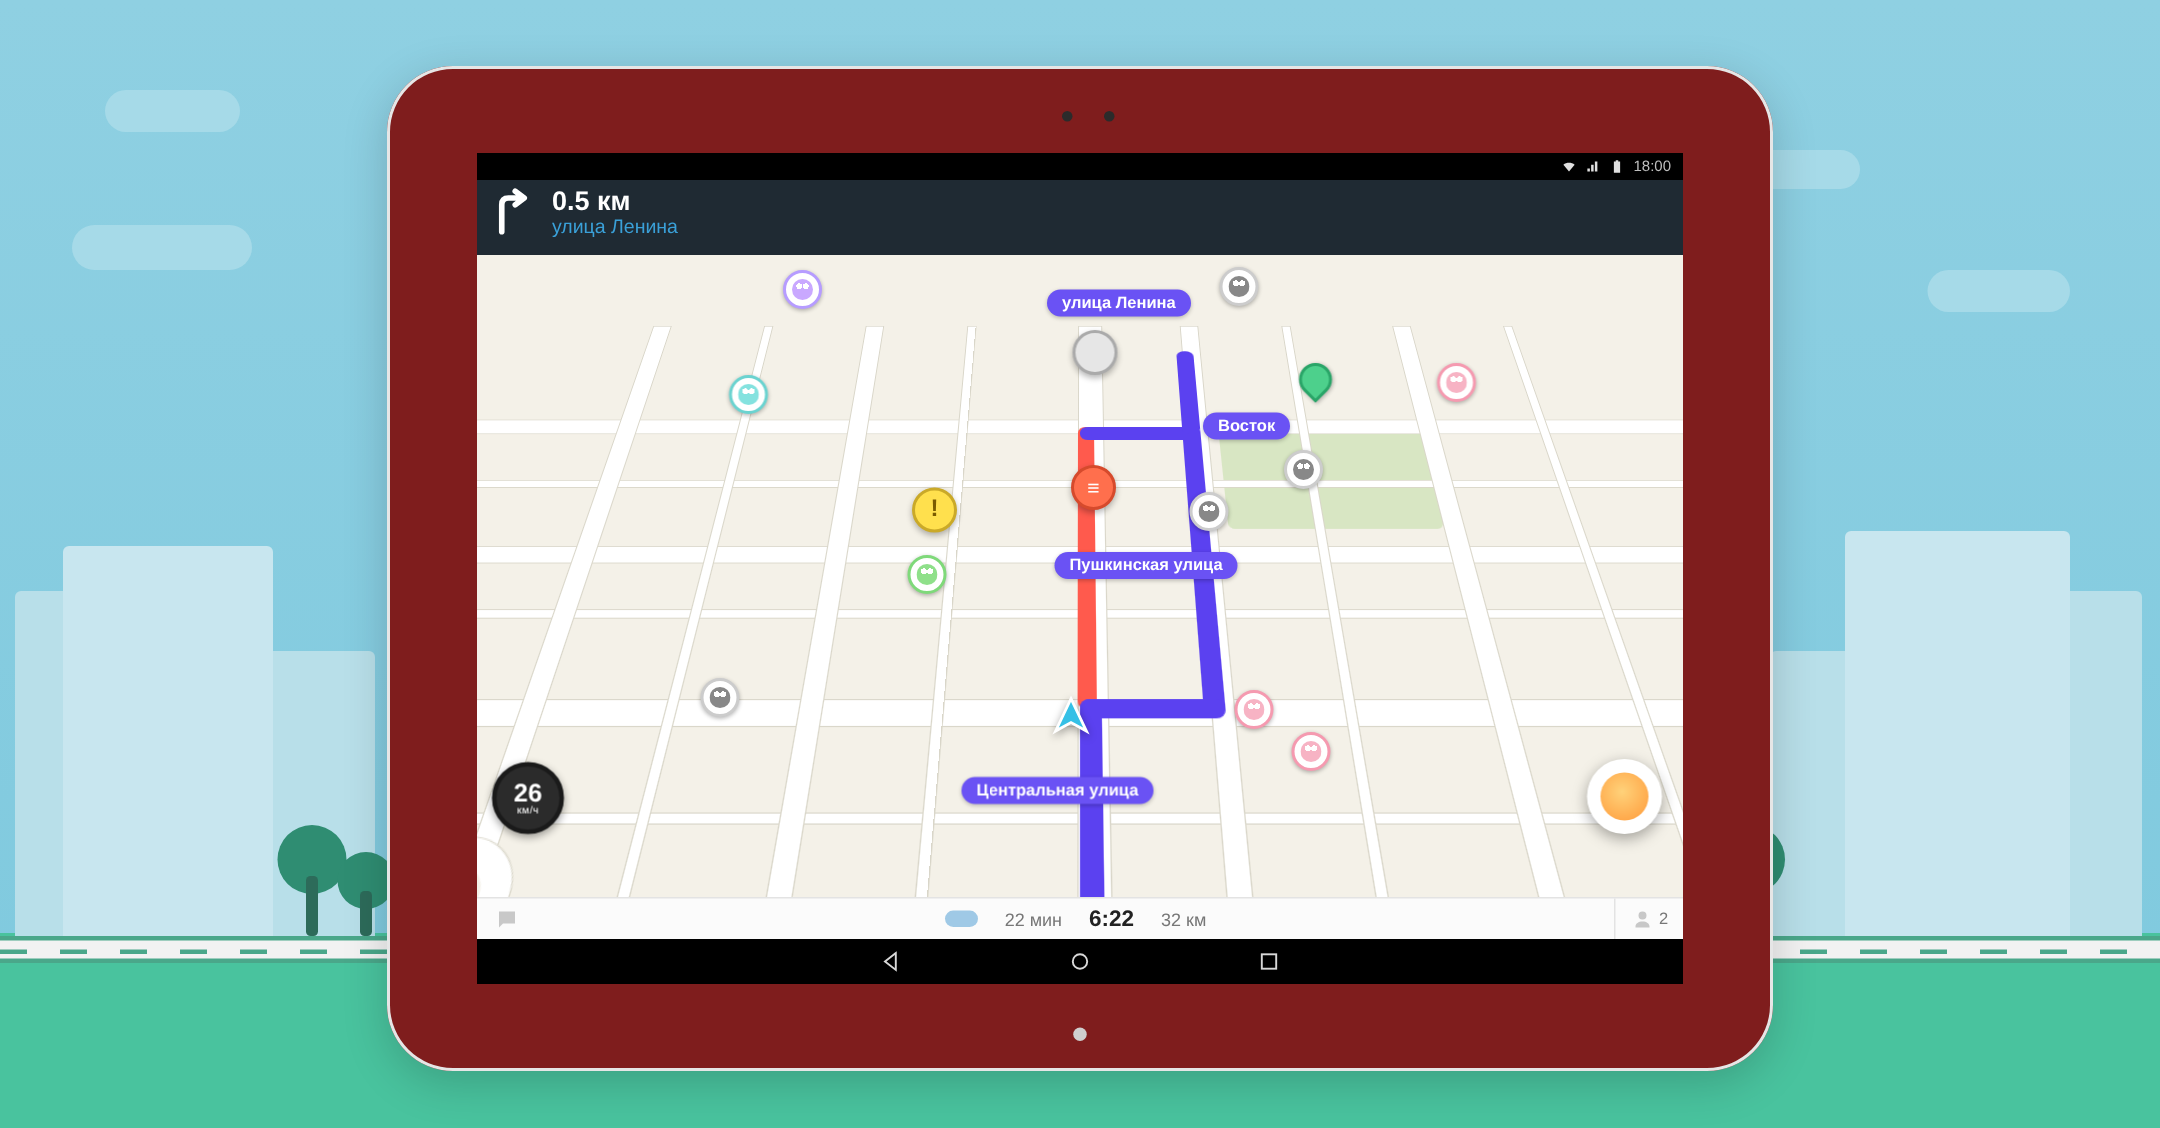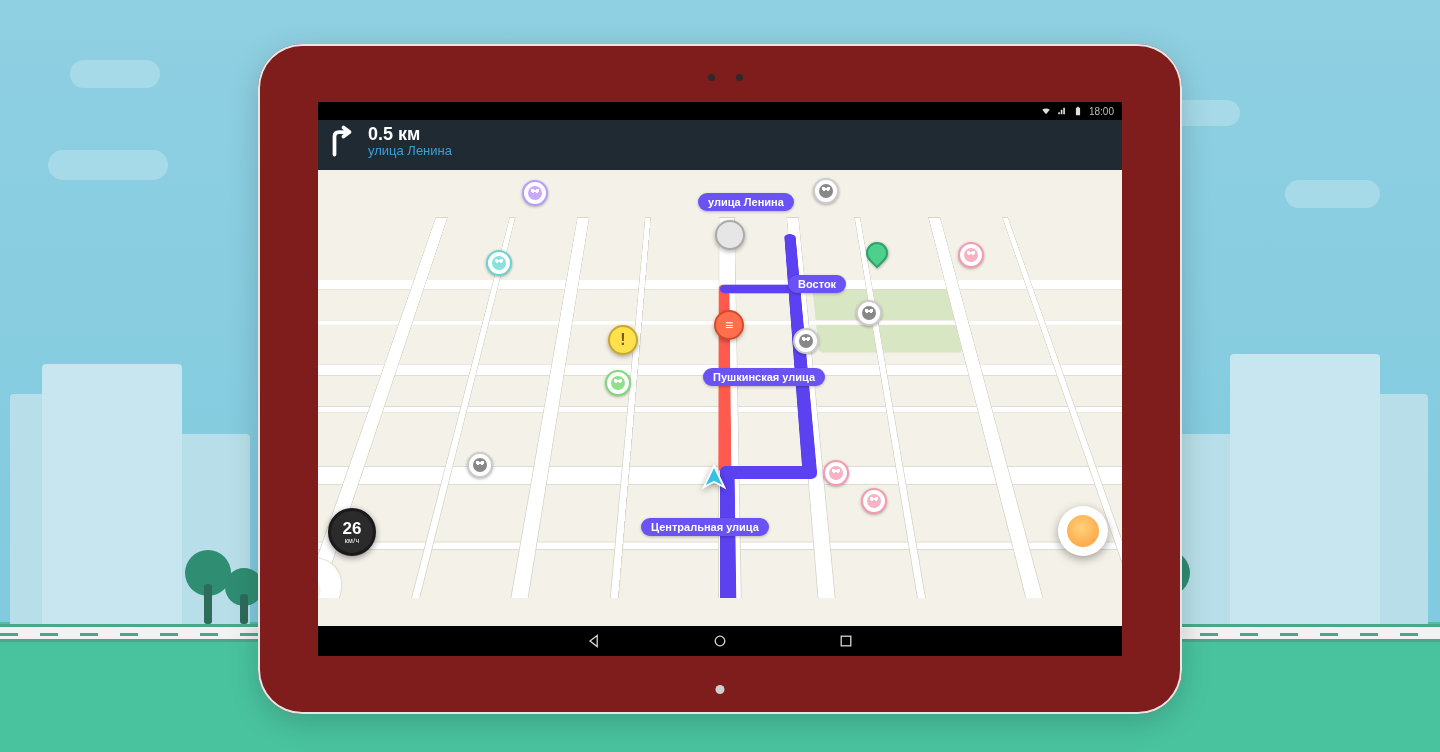--- a/index.html
+++ b/index.html
@@ -183,21 +183,21 @@
           <div class="jam" style="left:620px;top:150px;width:16px;height:320px"></div>
 
           <div class="route" style="left:622px;top:460px;width:18px;height:560px"></div>
           <div class="route" style="left:622px;top:150px;width:120px;height:18px"></div>
           <div class="route" style="left:724px;top:150px;width:18px;height:326px"></div>
           <div class="route" style="left:622px;top:460px;width:120px;height:18px"></div>
           <div class="route" style="left:724px;top:40px;width:18px;height:120px"></div>
         </div>
 
         <div class="ov street-pill" style="left:380px;top:23px">улица Ленина</div>
-        <div class="ov street-pill" style="left:470px;top:105px">Восток</div>
+        <div class="ov street-pill" style="left:484px;top:105px">Восток</div>
         <div class="ov street-pill" style="left:385px;top:198px">Пушкинская улица</div>
         <div class="ov street-pill" style="left:323px;top:348px">Центральная улица</div>
 
         <div class="ov waze wz-purple" style="left:204px;top:10px"></div>
         <div class="ov waze" style="left:495px;top:8px"></div>
         <div class="ov waze wz-teal" style="left:168px;top:80px"></div>
         <div class="ov report rep-police" style="left:397px;top:50px"></div>
         <div class="ov pin" style="left:548px;top:72px"></div>
         <div class="ov waze wz-pink" style="left:640px;top:72px"></div>
         <div class="ov report rep-jam" style="left:396px;top:140px"></div>
@@ -218,20 +218,39 @@
         <div class="ov speed" style="left:10px;bottom:42px">
           <div class="n">26</div>
           <div class="u">км/ч</div>
         </div>
 
         <div class="ov action-btn" style="right:14px;bottom:42px">
           <div class="inner"></div>
         </div>
       </div>
 
+      <div class="bottom-bar">
+        <div class="chat">
+          <svg viewBox="0 0 24 24">
+              <path d="M4 4h16v12H8l-4 4z"></path>
+            </svg>
+        </div>
+        <div class="mid">
+          <div class="pill"></div>
+          <span>22 мин</span>
+          <span class="eta">6:22</span>
+          <span>32 км</span>
+        </div>
+        <div class="friends">
+          <svg viewBox="0 0 24 24">
+              <path d="M12 12a4 4 0 100-8 4 4 0 000 8zm0 2c-4 0-7 2-7 5v1h14v-1c0-3-3-5-7-5z"></path>
+            </svg>
+          <span style="font-size:11px">2</span>
+        </div>
+      </div>
 
     </div>
 
     <div class="navbar">
       <div>
           <svg viewBox="0 0 20 20">
             <path d="M14 3 L5 10 L14 17 Z"></path>
           </svg>
         </div>
       <div>

